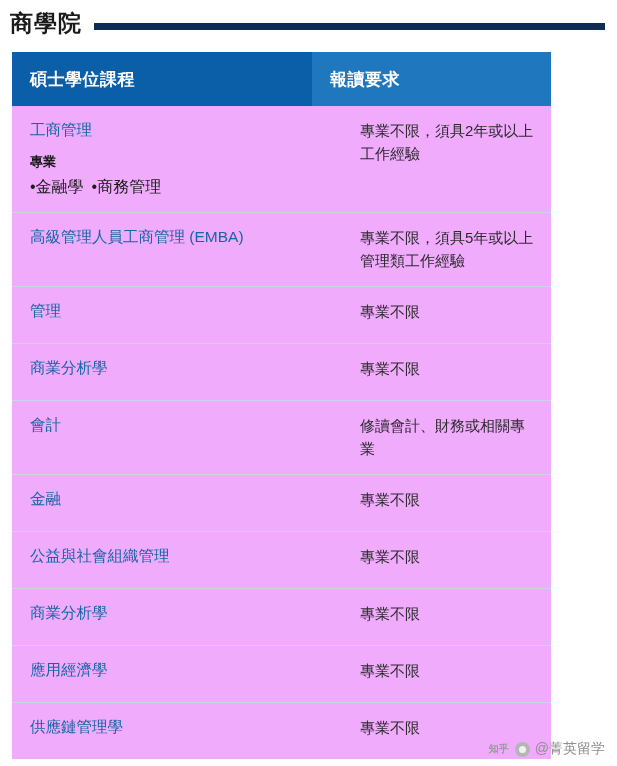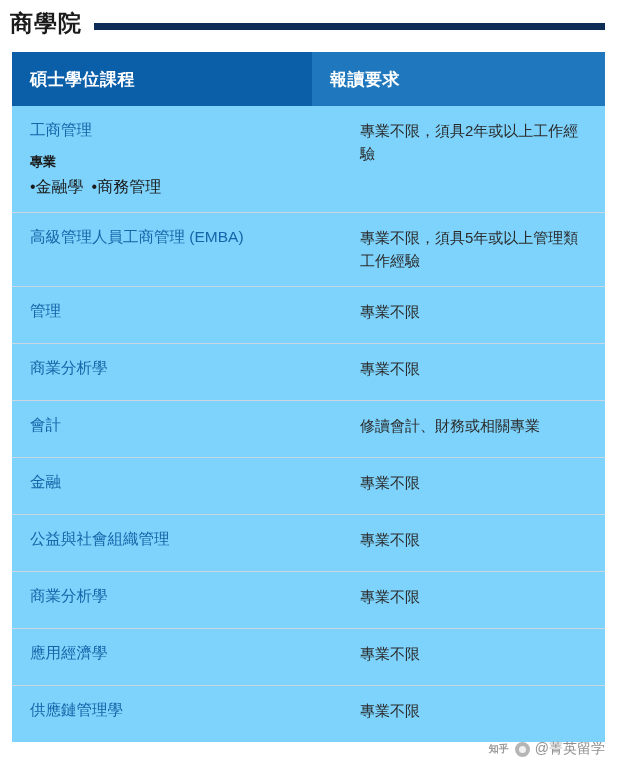--- a/index.html
+++ b/index.html
@@ -43,21 +43,21 @@
     height: 7px;
     background: #0d2d56;
     margin-left: 12px;
     margin-right: 12px;
     margin-top: 6px;
   }
 
   
   .table {
     margin: 12px 12px 0 12px;
-    width: 593px;
+    width: 539px;
     box-sizing: border-box;
   }
   .thead {
     display: flex;
     background: #0b5ea8;
     color: #ffffff;
     height: 54px;
   }
   .th {
     display: flex;
@@ -75,21 +75,21 @@
   .th.c2 {
     flex: 1;
     padding-left: 18px;
     box-sizing: border-box;
     background: #1f78bd;
   }
 
   .row {
     display: flex;
     border-bottom: 1px solid #c9d6e3;
-    background: #7dd3fc;
+    background: #f0abfc;
     min-height: 56px;
   }
   .row:last-child {
     border-bottom: none;
   }
   .cell {
     box-sizing: border-box;
     padding: 14px 16px 14px 18px;
   }
   .cell.c1 {

